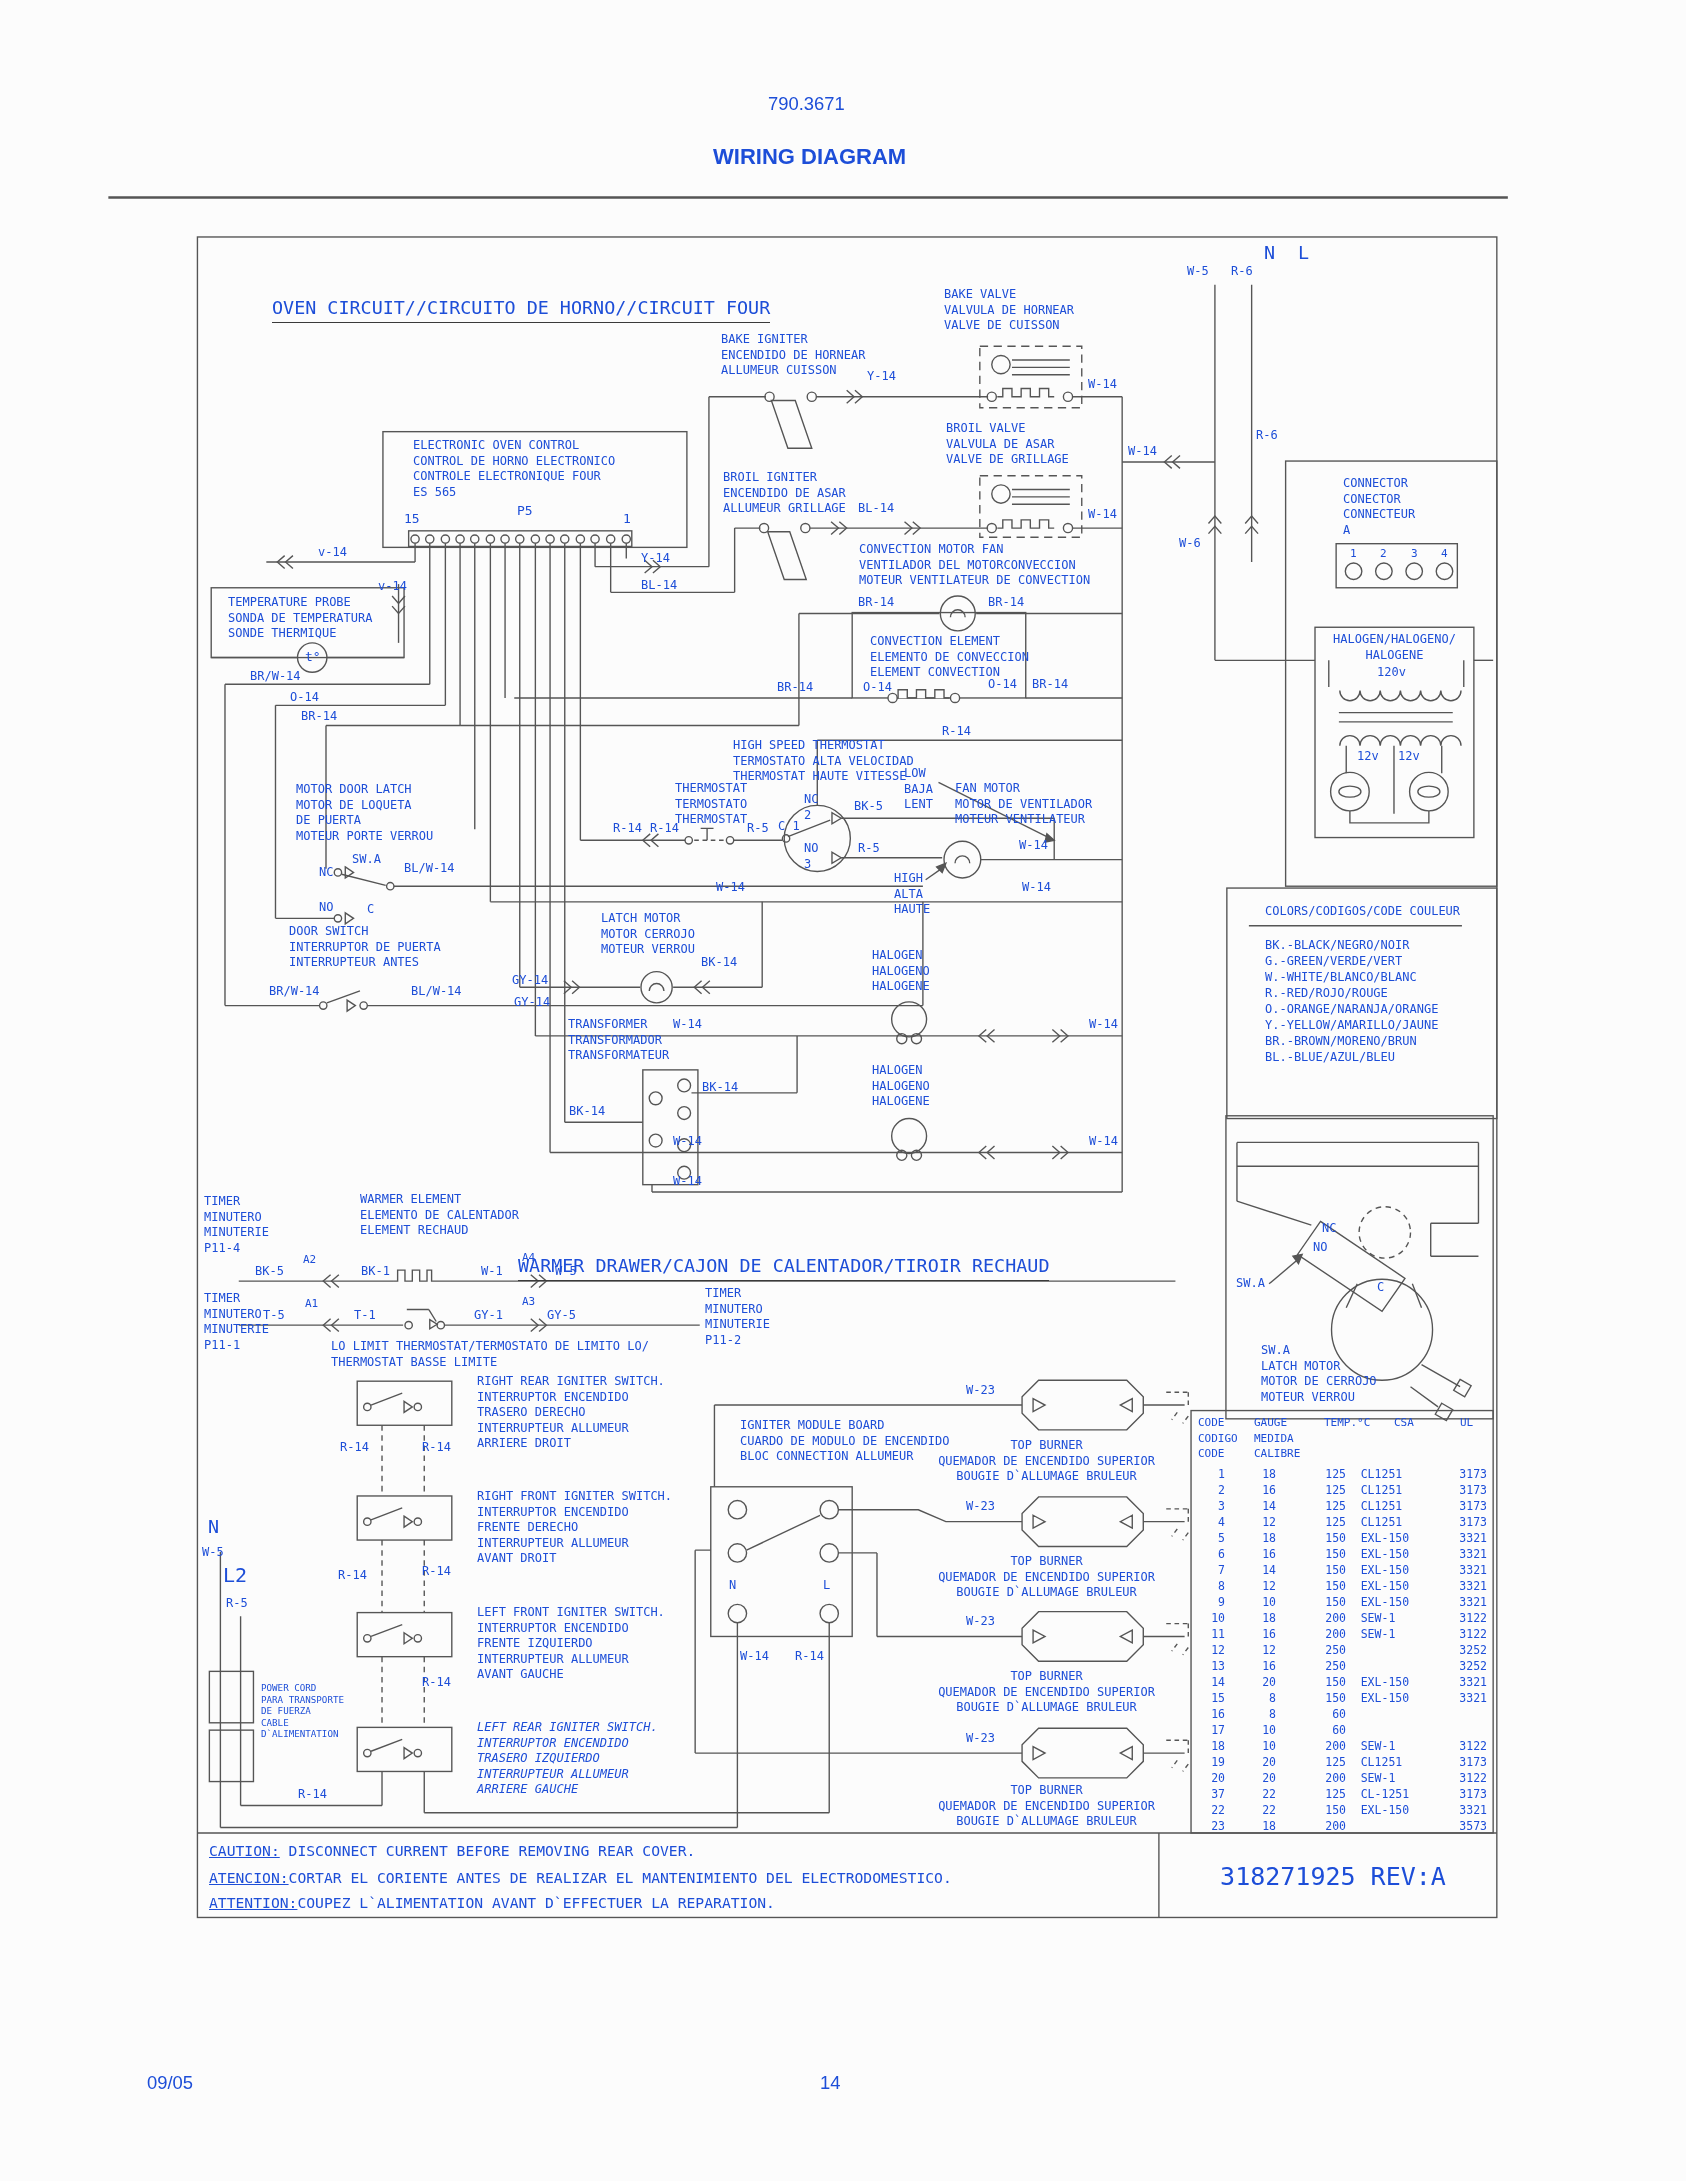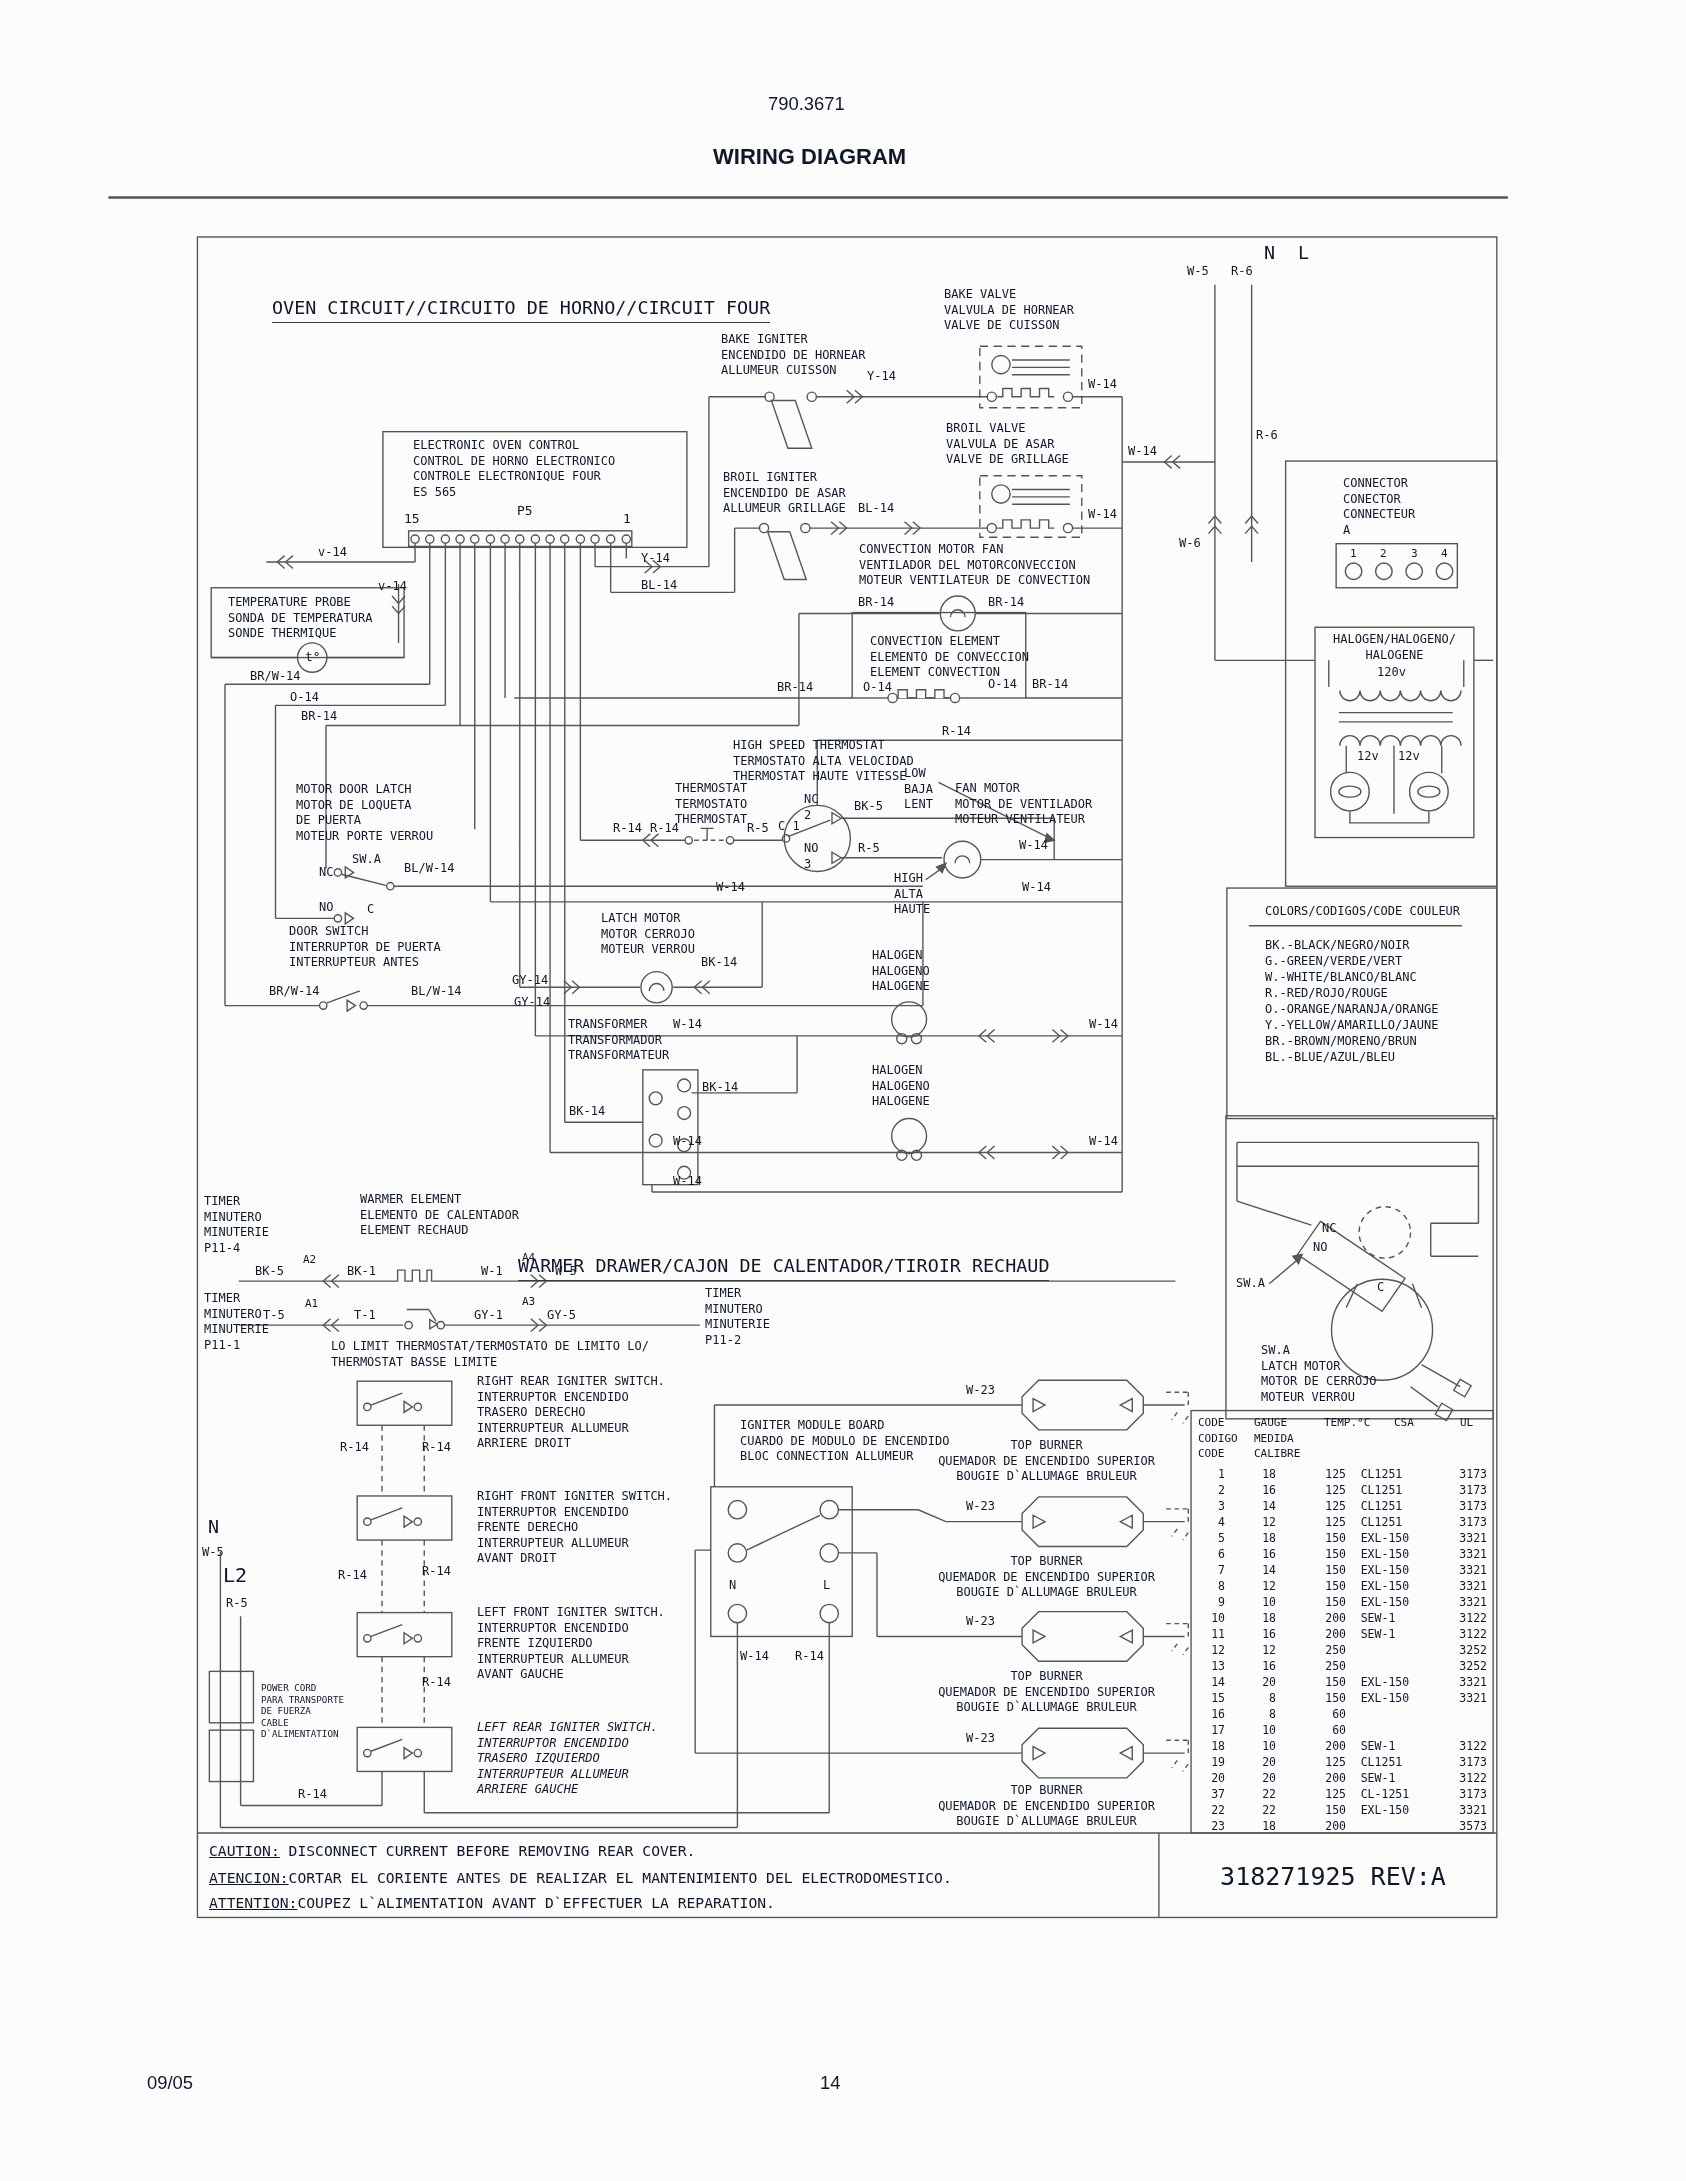--- a/index.html
+++ b/index.html
@@ -1,17 +1,17 @@
 <!DOCTYPE html>
 <html style="font-size:14.7px"><head>
 <meta charset="utf-8">
 <style>
   html,body{margin:0;padding:0;background:#e8e8e8;}
   .page{position:relative;width:1686px;height:2182px;background:#fcfcfc;overflow:hidden;
-        font-family:"DejaVu Sans Mono",monospace;color:#0f172a;}
+        font-family:"DejaVu Sans Mono",monospace;color:#1d4ed8;}
   .lb{position:absolute;white-space:nowrap;line-height:1.25;}
   .pre{white-space:pre-line;}
   .ctr{text-align:center;}
   .sans{font-family:"Liberation Sans",sans-serif;}
   .b{font-weight:bold;}
   .s10{font-size:9.2px;line-height:11.5px;}
   .s12{font-size:11px;line-height:13.8px;}
   .s13{font-size:12px;line-height:15.6px;}
   .s14{font-size:13px;}
   .s16{font-size:14.7px;}
@@ -499,21 +499,21 @@
 <div class="lb s20" style="left:518px;top:1254px;"><span class="underl">WARMER DRAWER/CAJON DE CALENTADOR/TIROIR RECHAUD</span></div>
 <div class="lb s13 pre" style="left:204px;top:1194px;">TIMER
 MINUTERO
 MINUTERIE
 P11-4</div>
 <div class="lb s13 pre" style="left:360px;top:1192px;">WARMER ELEMENT
 ELEMENTO DE CALENTADOR
 ELEMENT RECHAUD</div>
 <div class="lb s13" style="left:255px;top:1264px;">BK-5</div>
 <div class="lb s12" style="left:303px;top:1253px;">A2</div>
-<div class="lb s13" style="left:347px;top:1264px;text-align:center;">BK-1</div>
+<div class="lb s13" style="left:361px;top:1264px;text-align:center;">BK-1</div>
 <div class="lb s13" style="left:481px;top:1264px;">W-1</div>
 <div class="lb s12" style="left:522px;top:1251px;">A4</div>
 <div class="lb s13" style="left:555px;top:1264px;">W-5</div>
 <div class="lb s13 pre" style="left:204px;top:1291px;">TIMER
 MINUTERO
 MINUTERIE
 P11-1</div>
 <div class="lb s13" style="left:263px;top:1308px;">T-5</div>
 <div class="lb s12" style="left:305px;top:1297px;">A1</div>
 <div class="lb s13" style="left:354px;top:1308px;">T-1</div>

